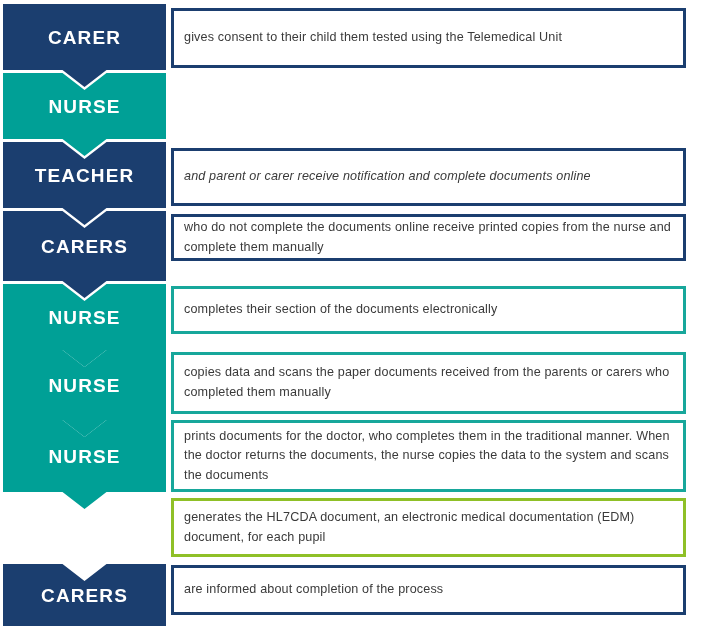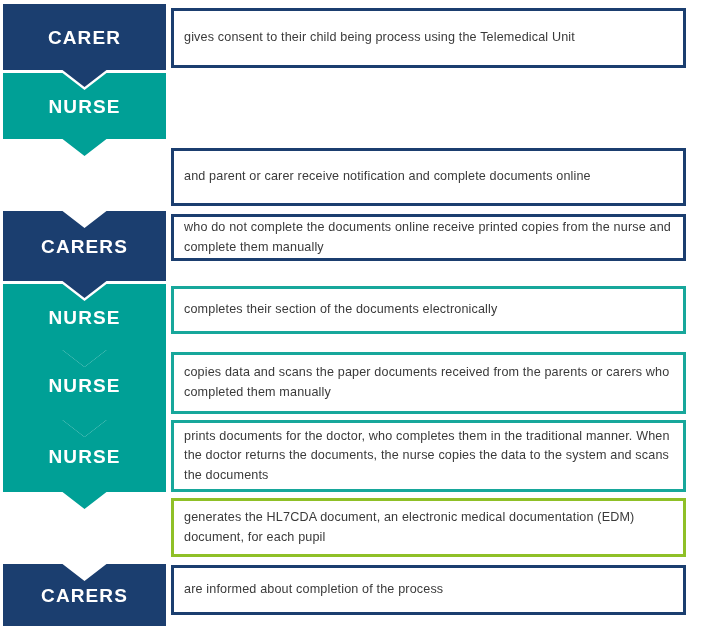--- a/index.html
+++ b/index.html
@@ -74,40 +74,46 @@
   .card.navy  { border-color: #1b3e6f; border-width: 3px; }
   .card.teal  { border-color: #17a79b; border-width: 3px; }
   .card.green { border-color: #8fc027; border-width: 3px; }
 </style>
 </head>
 <body>
 
 <div id="flow">
     <div class="row" style="top: 4px; height: 66px; z-index: 1;">
       <div class="card navy" style="top: 4px; height: 60px;">
-        <div class="card-text">gives consent to their child being process using the Telemedical Unit</div>
+        <div class="card-text">gives consent to their child them tested using the Telemedical Unit</div>
       </div>
       <div class="band" style="height: 66px;">
         <svg width="163" height="83" viewBox="0 0 163 83" style="position: absolute; left: 0px; top: 0px;">
           <polygon points="0,0 163,0 163,66 103.5,66 81.5,83 59.5,66 0,66" fill="#1b3e6f"></polygon>
         </svg>
         <span class="band-label">CARER</span>
       </div>
     </div>
     <div class="row" style="top: 73px; height: 66px; z-index: 2;">
       <div class="band" style="height: 66px;">
         <svg width="163" height="83" viewBox="0 0 163 83" style="position: absolute; left: 0px; top: 0px;">
           <polygon points="0,0 59.5,0 81.5,17 103.5,0 163,0 163,66 103.5,66 81.5,83 59.5,66 0,66" fill="#00a096"></polygon>
         </svg>
         <span class="band-label">NURSE</span>
       </div>
     </div>
     <div class="row" style="top: 142px; height: 66px; z-index: 3;">
-      <div class="card navy" style="top: 6px; height: 58px;">
+      <div class="card navy" style="top: 6px; height: 58px; font-style: italic;">
         <div class="card-text">and parent or carer receive notification and complete documents online</div>
+      </div>
+      <div class="band" style="height: 66px;">
+        <svg width="163" height="83" viewBox="0 0 163 83" style="position: absolute; left: 0px; top: 0px;">
+          <polygon points="0,0 59.5,0 81.5,17 103.5,0 163,0 163,66 103.5,66 81.5,83 59.5,66 0,66" fill="#1b3e6f"></polygon>
+        </svg>
+        <span class="band-label">TEACHER</span>
       </div>
     </div>
     <div class="row" style="top: 211px; height: 70px; z-index: 4;">
       <div class="card navy" style="top: 3px; height: 47px;">
         <div class="card-text">who do not complete the documents online receive printed copies from the nurse and complete them manually</div>
       </div>
       <div class="band" style="height: 70px;">
         <svg width="163" height="87" viewBox="0 0 163 87" style="position: absolute; left: 0px; top: 0px;">
           <polygon points="0,0 59.5,0 81.5,17 103.5,0 163,0 163,70 103.5,70 81.5,87 59.5,70 0,70" fill="#1b3e6f"></polygon>
         </svg>

